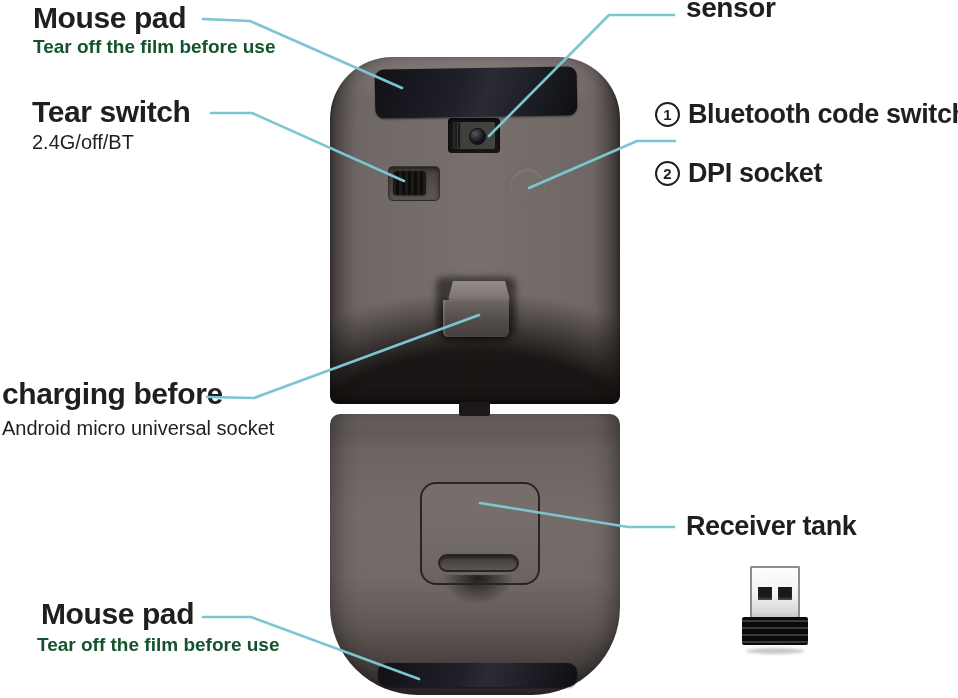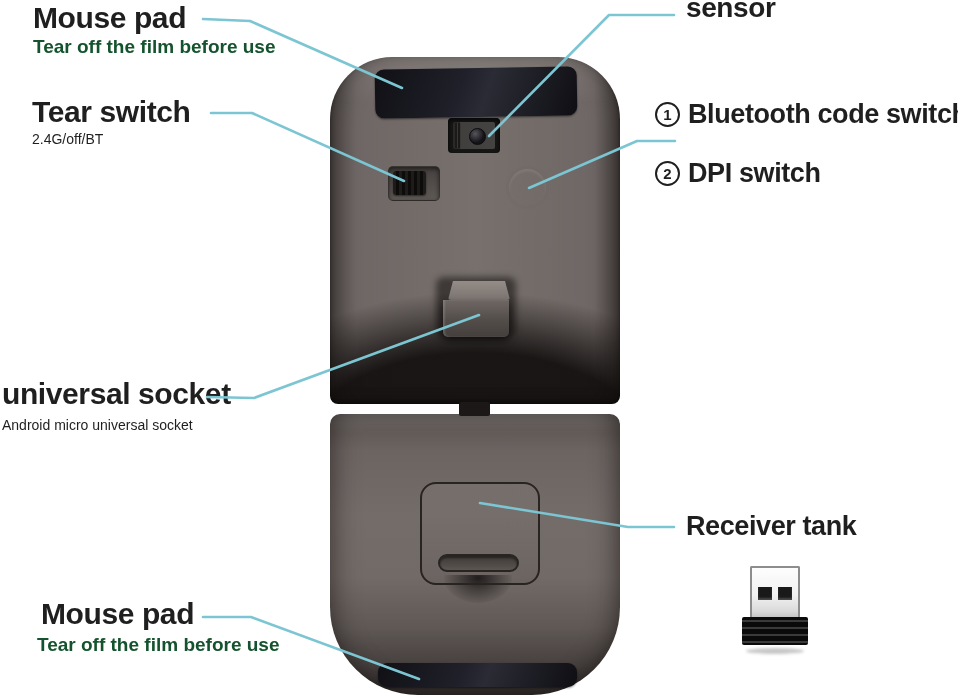--- a/index.html
+++ b/index.html
@@ -7,21 +7,21 @@
   .canvas{
     position:relative;width:958px;height:698px;overflow:hidden;background:#ffffff;
     font-family:"Liberation Sans", sans-serif;
   }
   .abs{position:absolute;}
   .nowrap{white-space:nowrap;}
 
   
   .label-lg{font-size:30px;font-weight:600;color:#1f1f1f;letter-spacing:-0.4px;line-height:1.1;}
   .label-md{font-size:27px;font-weight:600;color:#1f1f1f;letter-spacing:-0.4px;line-height:1.1;}
-  .label-sub{font-size:14px;font-weight:400;color:#1f1f1f;line-height:1.15;}
+  .label-sub{font-size:20px;font-weight:400;color:#1f1f1f;line-height:1.15;}
   .label-warn{font-size:19px;font-weight:700;color:#14532d;line-height:1.15;}
 
   .pos-mousepad-top{left:33px;top:1px;}
   .pos-mousepad-top-warn{left:33px;top:36px;}
   .pos-mouseswitch{left:32px;top:95px;}
   .pos-mouseswitch-sub{left:32px;top:131px;}
   .pos-sensor{left:686px;top:-7px;font-size:28px;}
   .pos-bluetooth{left:655px;top:100px;display:flex;align-items:center;}
   .pos-dpi{left:655px;top:159px;display:flex;align-items:center;}
   .pos-charging{left:2px;top:377px;}
@@ -222,24 +222,24 @@
 
   <div class="abs label-md nowrap pos-sensor">sensor</div>
 
   <div class="abs nowrap pos-bluetooth">
     <span class="num-badge">1</span>
     <span class="label-md">Bluetooth code switch</span>
   </div>
 
   <div class="abs nowrap pos-dpi">
     <span class="num-badge">2</span>
-    <span class="label-md">DPI switch</span>
-  </div>
-
-  <div class="abs label-lg nowrap pos-charging">universal socket</div>
+    <span class="label-md">DPI socket</span>
+  </div>
+
+  <div class="abs label-lg nowrap pos-charging">charging before</div>
   <div class="abs label-sub nowrap pos-charging-sub">Android micro universal socket</div>
 
   <div class="abs label-md nowrap pos-receiver">Receiver tank</div>
 
   <div class="abs label-lg nowrap pos-mousepad-bottom">Mouse pad</div>
   <div class="abs label-warn nowrap pos-mousepad-bottom-warn">Tear off the film before use</div>
 
 </div>
 
 </body></html>

